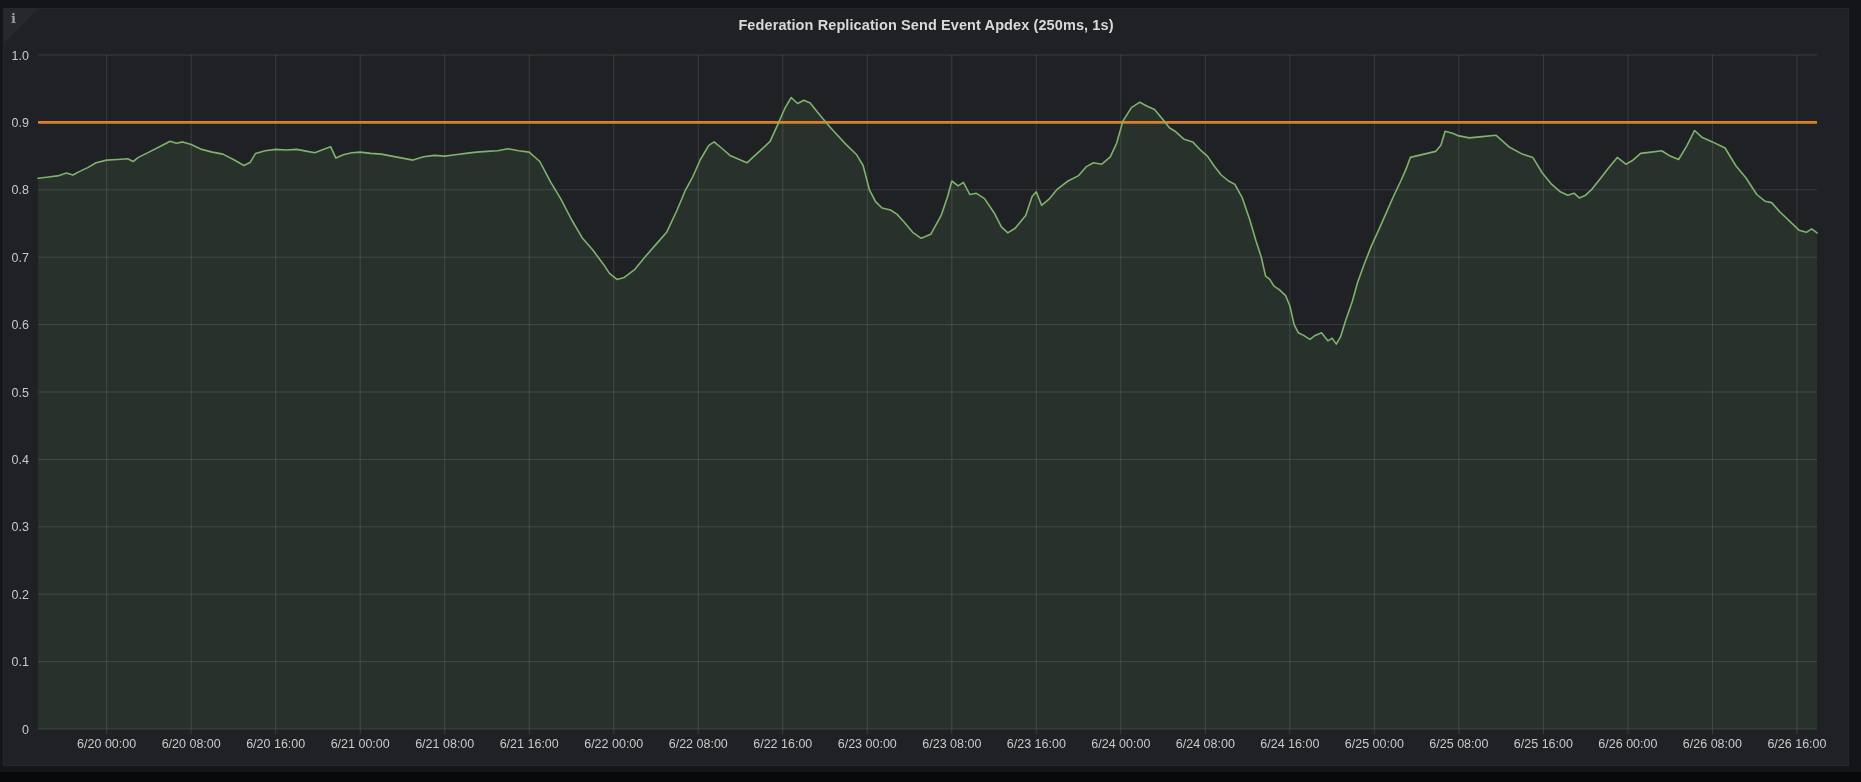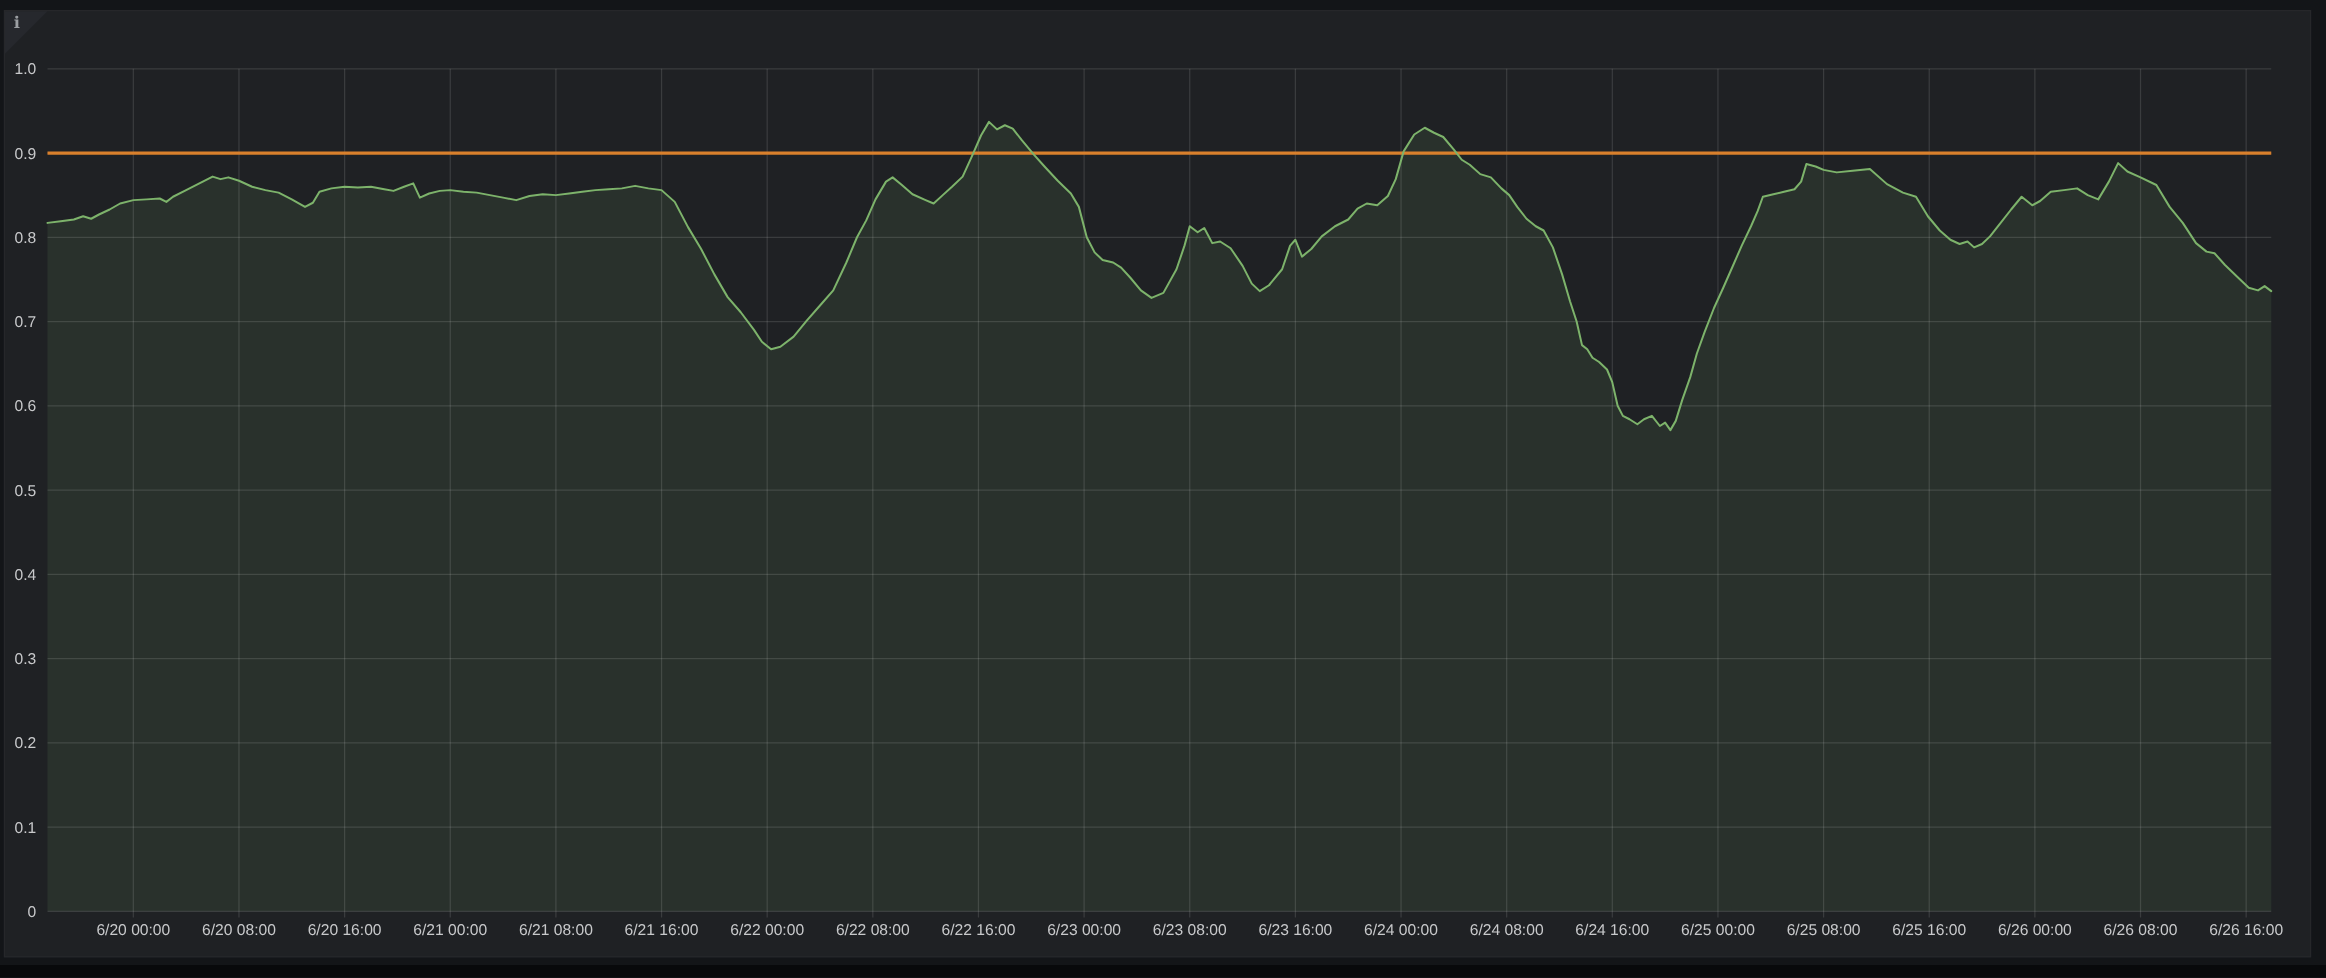--- a/index.html
+++ b/index.html
@@ -55,20 +55,23 @@
   .tick-label{
     font-family:"Liberation Sans",sans-serif;
     font-size:12.5px;
     fill:var(--axis-text);
   }
 </style>
 </head>
 <body>
 
 <div class="panel">
+  <div class="panel-header">
+    <span class="panel-title">Federation Replication Send Event Apdex (250ms, 1s)</span>
+  </div>
   <div class="info-corner">
     <span class="glyph">i</span>
   </div>
 </div>
 
 <svg class="chart" width="1861" height="782" viewBox="0 0 1861 782">
   <g id="g-area">
       <path d="M38.0 178.3 L48.6 177.0 L59.1 175.6 L66.5 173.0 L72.9 175.0 L79.2 171.6 L87.7 167.6 L96.1 162.8 L106.7 160.1 L117.2 159.5 L127.8 158.8 L133.1 161.5 L138.4 157.4 L148.9 152.1 L159.5 146.7 L170.1 141.3 L176.4 143.3 L182.7 141.9 L191.2 144.6 L201.7 149.4 L212.3 152.1 L222.9 154.1 L233.4 159.5 L244.0 165.5 L250.3 162.2 L255.6 153.4 L265.1 150.7 L275.7 149.4 L286.3 150.0 L296.8 149.4 L307.4 151.4 L314.8 152.7 L323.2 149.4 L330.6 146.7 L335.9 158.1 L343.3 154.8 L351.8 152.7 L360.2 152.1 L370.8 153.4 L381.3 154.1 L391.9 156.1 L402.5 158.1 L413.0 160.1 L423.6 156.8 L434.2 155.4 L444.7 156.1 L455.3 154.8 L465.8 153.4 L476.4 152.1 L487.0 151.4 L497.5 150.7 L508.1 148.7 L518.7 150.7 L529.2 152.1 L539.8 161.5 L550.4 181.7 L560.9 199.2 L571.5 219.5 L582.1 237.7 L592.6 249.8 L603.2 263.9 L609.5 273.4 L616.9 279.4 L624.3 277.4 L634.9 269.3 L645.4 256.5 L656.0 244.4 L666.6 232.3 L677.1 210.0 L685.6 189.8 L693.0 176.3 L700.4 159.5 L708.8 145.3 L714.1 141.9 L721.5 148.0 L730.0 155.4 L740.5 160.1 L746.9 162.8 L754.2 156.1 L761.6 149.4 L770.1 141.3 L777.5 125.1 L784.9 108.2 L791.2 97.5 L797.6 103.5 L803.9 100.2 L810.2 102.9 L817.6 112.3 L827.1 123.7 L835.6 133.2 L846.2 144.6 L856.7 154.8 L863.1 165.5 L869.4 189.8 L875.7 201.9 L882.1 208.0 L890.5 210.0 L896.9 214.1 L904.3 222.2 L912.7 232.3 L921.2 238.3 L930.7 234.3 L941.2 215.4 L947.6 196.5 L951.8 181.0 L958.1 185.8 L963.4 182.4 L969.8 194.5 L976.1 193.2 L984.5 198.6 L994.1 212.7 L1001.4 226.9 L1007.8 232.9 L1015.2 228.2 L1025.7 215.4 L1032.1 196.5 L1036.3 191.8 L1041.6 205.3 L1049.0 199.2 L1057.4 189.1 L1068.0 181.0 L1078.6 175.6 L1086.0 166.9 L1093.4 162.8 L1101.8 164.2 L1110.3 156.8 L1116.6 143.3 L1122.9 121.1 L1131.4 107.6 L1139.8 102.2 L1147.2 106.2 L1154.6 109.6 L1163.1 119.7 L1169.4 127.8 L1175.8 131.8 L1184.2 139.3 L1192.7 141.9 L1201.1 150.7 L1207.4 156.1 L1213.8 165.5 L1221.2 175.0 L1228.6 181.0 L1234.9 184.4 L1242.3 197.9 L1249.7 219.5 L1256.0 241.0 L1261.3 257.2 L1265.6 276.1 L1269.8 279.4 L1274.0 286.2 L1279.3 289.6 L1285.6 295.6 L1289.8 305.7 L1294.1 324.6 L1298.3 332.7 L1303.6 335.4 L1309.9 339.4 L1315.2 335.4 L1321.5 332.7 L1327.9 340.8 L1332.1 338.1 L1336.3 344.1 L1340.6 336.7 L1345.8 319.9 L1352.2 301.7 L1357.5 282.8 L1363.8 265.3 L1371.2 246.4 L1378.6 230.2 L1386.0 213.4 L1393.4 196.5 L1400.8 181.0 L1406.1 168.9 L1410.3 157.4 L1418.7 155.4 L1427.2 153.4 L1435.6 151.4 L1440.9 145.3 L1445.1 131.2 L1452.5 133.2 L1458.9 135.9 L1469.4 137.9 L1482.1 136.6 L1495.9 135.2 L1509.6 147.3 L1522.3 154.1 L1532.8 157.4 L1542.3 173.0 L1551.8 184.4 L1560.3 191.8 L1567.7 195.2 L1574.0 193.2 L1579.3 197.9 L1585.6 195.2 L1592.0 189.1 L1599.4 179.7 L1608.9 167.6 L1617.3 157.4 L1625.8 164.2 L1632.1 160.8 L1640.6 153.4 L1651.1 152.1 L1661.7 150.7 L1670.2 156.1 L1678.6 159.5 L1687.1 145.3 L1694.5 130.5 L1701.9 137.2 L1712.4 141.9 L1725.1 148.0 L1735.7 165.5 L1746.2 178.3 L1756.8 194.5 L1765.2 201.3 L1771.6 202.6 L1780.0 212.0 L1790.6 222.2 L1799.0 230.2 L1806.4 232.3 L1811.7 228.9 L1817.0 232.9 L1817.0 729 L38.0 729 Z" fill="var(--series-fill)" stroke="none"></path>
     </g>
   <g id="g-grid">

